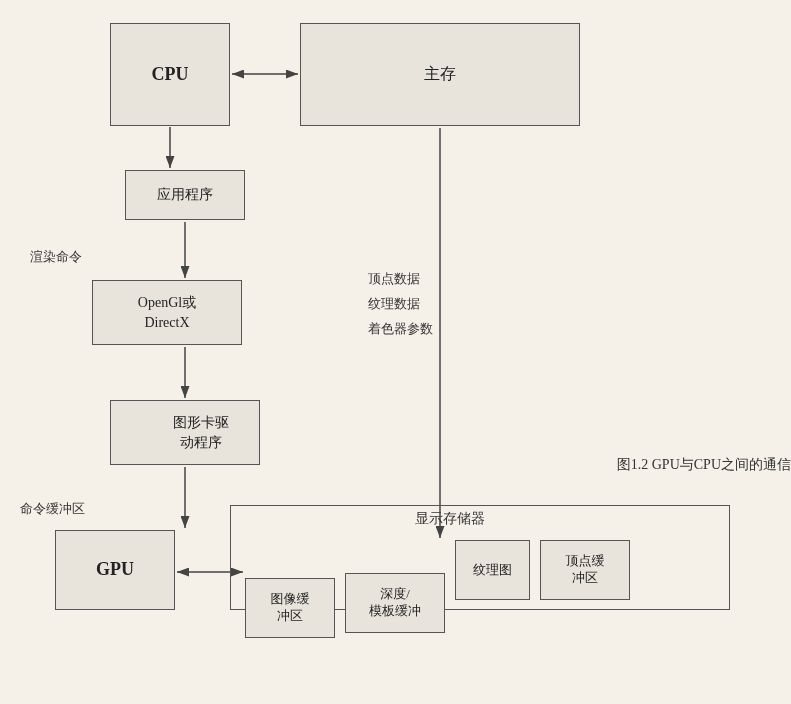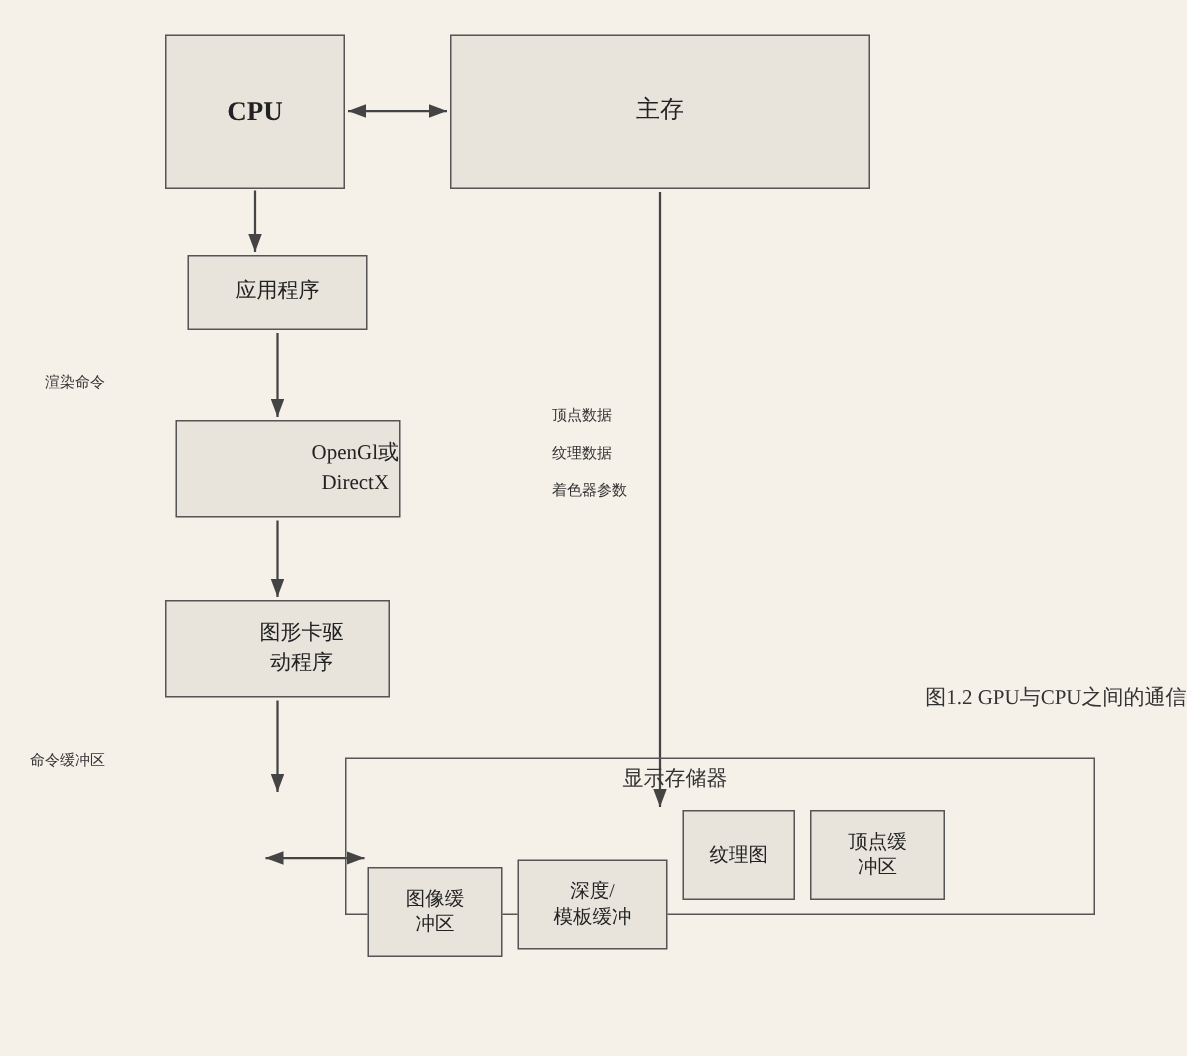--- a/index.html
+++ b/index.html
@@ -46,24 +46,23 @@
       font-size: 16px;
     }
 
     .box-app {
       left: 125px; top: 170px;
       width: 120px; height: 50px;
       font-size: 14px;
     }
 
     .box-opengl {
-      left: 117px; top: 280px;
+      left: 92px; top: 280px;
       width: 150px; height: 65px;
       font-size: 14px;
-      justify-content: flex-end;
     }
 
     .box-driver {
       left: 110px; top: 400px;
       width: 150px; height: 65px;
       font-size: 14px;
     }
 
     .box-gpu {
       left: 55px; top: 530px;
@@ -86,21 +85,21 @@
     }
 
     .sub-box-image {
       left: 245px; top: 540px;
       width: 90px; height: 60px; margin-top: 38px;
     }
 
     
     .label {
       position: absolute;
-      font-size: 10px;
+      font-size: 13px;
       color: #333;
     }
 
     
     .arrows-svg {
       position: absolute;
       top: 0; left: 0;
       width: 791px;
       height: 704px;
       pointer-events: none;
@@ -170,20 +169,23 @@
 
   <div class="box box-driver">
     <span style="white-space: pre-line; margin-left: 32px;">图形卡驱
 动程序</span>
   </div>
 
   <div class="label" style="left: 20px; top: 500px;">
     <span>命令缓冲区</span>
   </div>
 
+  <div class="box box-gpu">
+    <span>GPU</span>
+  </div>
 
   <div class="label" style="left: 368px; top: 270px;">
     <span>顶点数据</span>
   </div>
   <div class="label" style="left: 368px; top: 295px;">
     <span>纹理数据</span>
   </div>
   <div class="label" style="left: 368px; top: 320px;">
     <span>着色器参数</span>
   </div>

